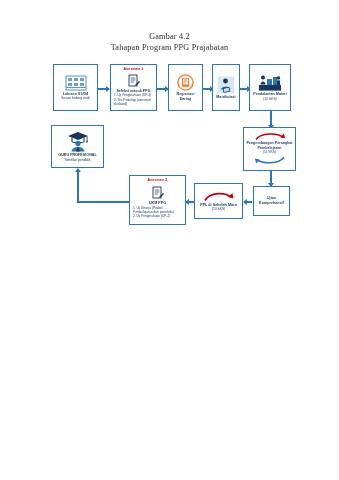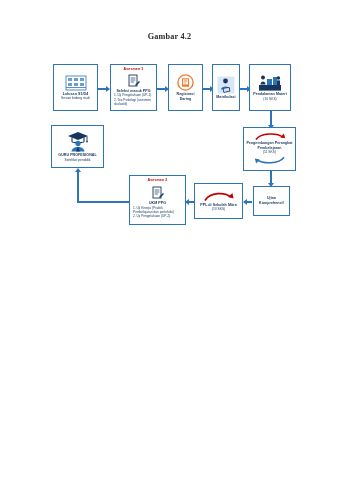--- a/index.html
+++ b/index.html
@@ -9,21 +9,21 @@
     overflow:hidden;position:relative;
   }
   #page{position:absolute;inset:0;background:#fff;}
 
   
   .title-block{
     position:absolute;left:0;right:0;top:31px;
     text-align:center;color:#2b2b2b;
     font-family:"Liberation Serif",serif;
   }
-  .title-line{font-size:8.2px;line-height:11px;letter-spacing:.2px;font-weight:bold;}
+  .title-line{font-size:8.2px;line-height:11px;letter-spacing:.2px;}
 
   
   .node{
     position:absolute;box-sizing:border-box;
     border:1px solid #2e75b6;background:#ffffff;
     display:flex;flex-direction:column;align-items:center;
     justify-content:center;
     font-family:"Liberation Sans",sans-serif;
     color:#17365d;text-align:center;
   }
@@ -54,20 +54,21 @@
   .ah-down{border-left:3px solid transparent;border-right:3px solid transparent;border-top:4px solid #2e75b6;}
   .ah-up{border-left:3px solid transparent;border-right:3px solid transparent;border-bottom:4px solid #2e75b6;}
 </style>
 </head>
 <body>
 
 <div id="page">
 
   <div class="title-block">
     <div class="title-line">Gambar 4.2</div>
+    <div class="title-line">Tahapan Program PPG Prajabatan</div>
   </div>
 
   <div class="conn" style="left:98px;top:88px;width:9px;height:2px;"></div>
   <div class="arrow-head ah-right" style="left:106px;top:86px;"></div>
 
   <div class="conn" style="left:157px;top:88px;width:9px;height:2px;"></div>
   <div class="arrow-head ah-right" style="left:165px;top:86px;"></div>
 
   <div class="conn" style="left:203px;top:88px;width:8px;height:2px;"></div>
   <div class="arrow-head ah-right" style="left:210px;top:86px;"></div>

